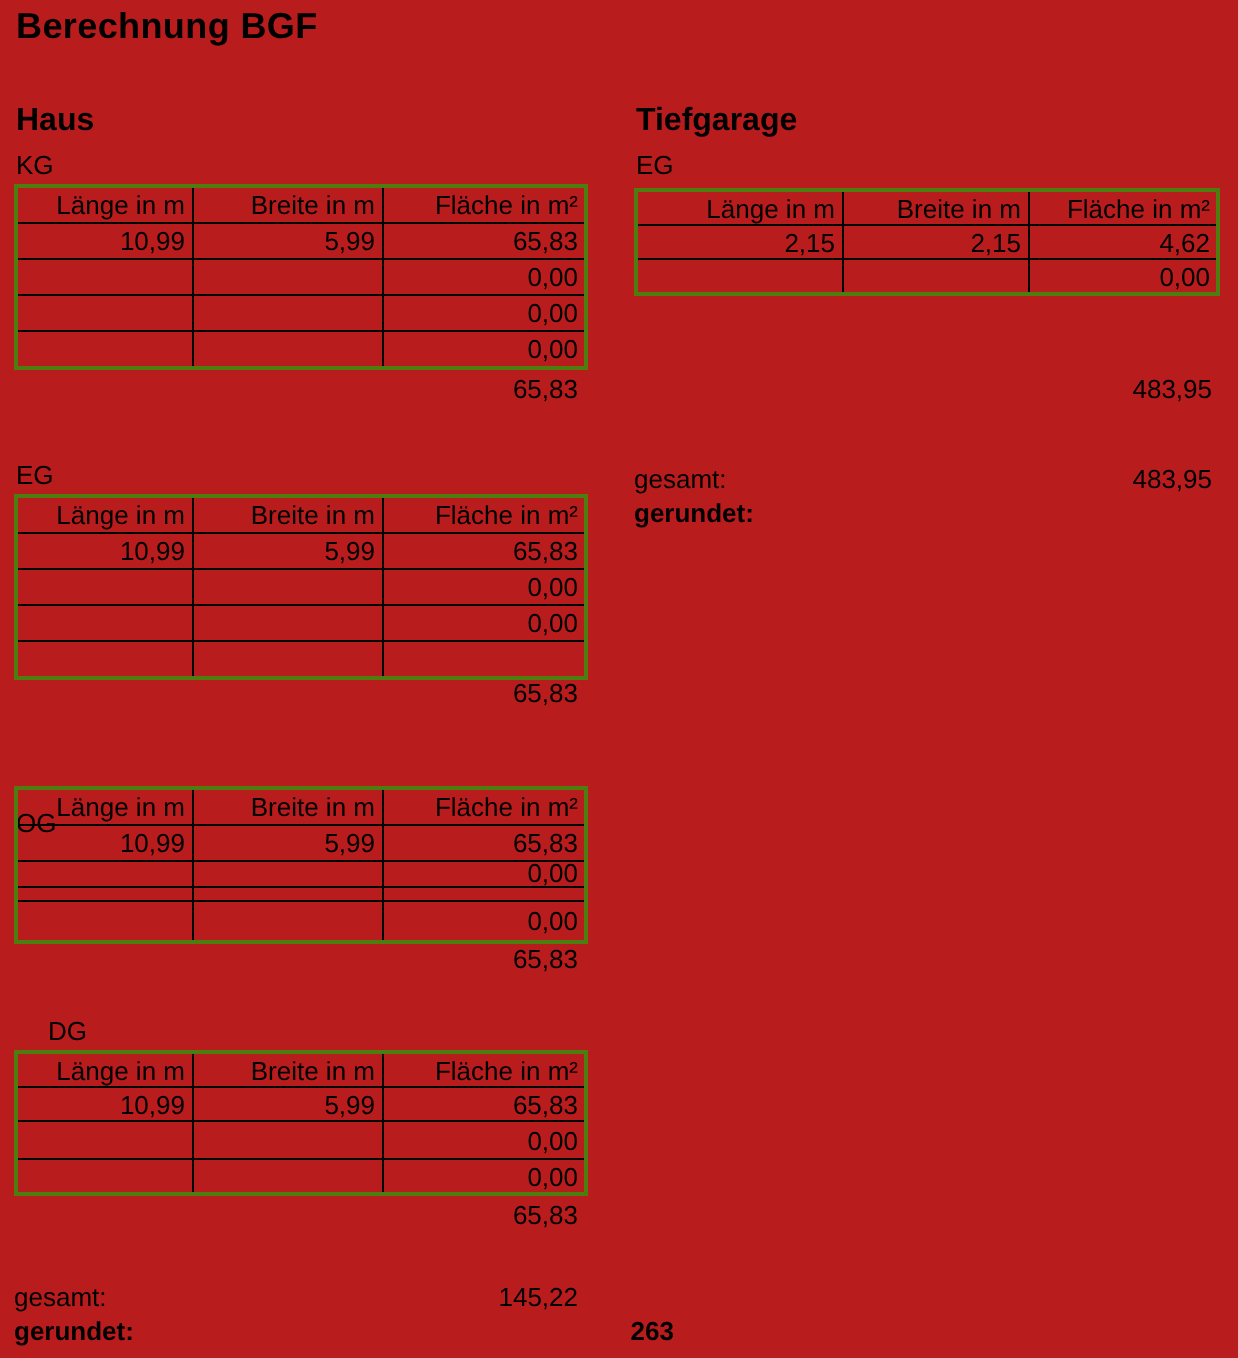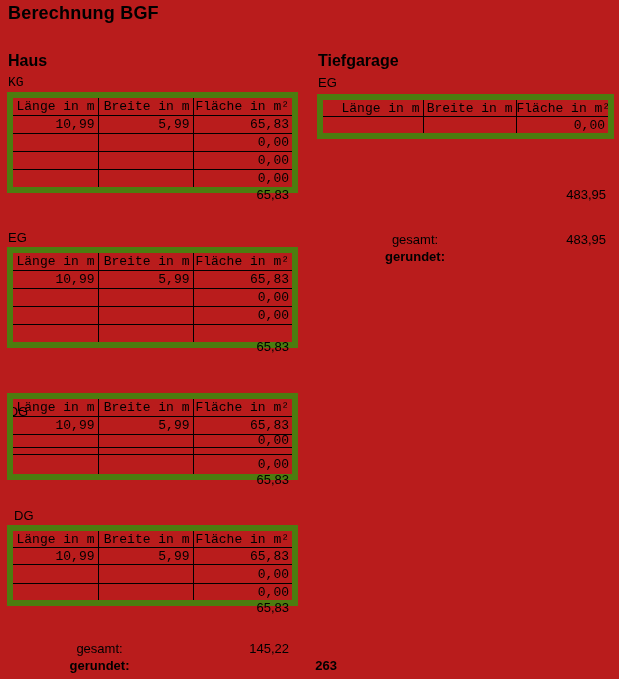--- a/index.html
+++ b/index.html
@@ -23,32 +23,31 @@
       position: absolute;
       font-size: 16px;
       font-weight: bold;
     }
     #heading-haus { left: 8px; top: 52px; }
     #heading-tiefgarage { left: 318px; top: 52px; }
     .floor-label {
       position: absolute;
       font-size: 13px;
     }
-    #label-kg   { left: 8px;   top: 75px; font-family: Liberation Mono, monospace; }
+    #label-kg   { left: 8px;   top: 75px; }
     #label-eg-l { left: 8px;   top: 230px; }
     #label-og   { left: 8px;   top: 376px; margin-top: 28px; }
-    #label-dg   { left: 14px;   top: 508px; }
+    #label-dg   { left: 24px;   top: 508px; }
     #label-eg-r { left: 318px; top: 75px; }
 
     table.bgf {
       position: absolute;
       border-collapse: collapse;
-      border: 6px solid #4d7c0f;
+      border: 2px solid #4d7c0f;
       table-layout: fixed;
-      font-family: Liberation Mono, monospace;
     }
     table.bgf td {
       border: 1px solid #000;
       font-size: 13px;
       line-height: 13px;
       height: 17px;
       padding: 0 3px 0 0;
       text-align: right;
       white-space: nowrap;
       overflow: hidden;
@@ -87,21 +86,21 @@
     #total-og   { left: 7px;   top: 472px; width: 282px; }
     #total-dg   { left: 7px;   top: 600px; width: 282px; }
     #total-eg-r { left: 317px; top: 187px; width: 289px; }
 
     .sumline {
       position: absolute;
       display: flex;
       font-size: 13px;
       white-space: nowrap;
     }
-    .sumline .sl-label { text-align: center; }
+    .sumline .sl-label { text-align: left; }
     .sumline .sl-value { text-align: right; }
     #tg-gesamt, #tg-gerundet { left: 317px; }
     #tg-gesamt   { top: 232px; }
     #tg-gerundet { top: 249px; }
     #tg-gesamt .sl-label, #tg-gerundet .sl-label { width: 196px; }
     #tg-gesamt .sl-value, #tg-gerundet .sl-value { width: 93px; }
     #haus-gesamt, #haus-gerundet { left: 7px; }
     #haus-gesamt   { top: 641px; }
     #haus-gerundet { top: 658px; }
     #haus-gesamt .sl-label, #haus-gerundet .sl-label { width: 185px; }
@@ -277,20 +276,25 @@
         <col class="c2">
         <col class="c3">
       </colgroup>
     <tbody>
       <tr>
         <td>Länge in m</td>
         <td>Breite in m</td>
         <td>Fläche in m²</td>
       </tr>
       <tr>
+        <td>2,15</td>
+        <td>2,15</td>
+        <td>4,62</td>
+      </tr>
+      <tr>
         <td></td>
         <td></td>
         <td>0,00</td>
       </tr>
     </tbody>
   </table>
   <div class="tbl-total" id="total-eg-r">483,95</div>
 
   <div class="sumline" id="tg-gesamt">
     <span class="sl-label">gesamt:</span>

